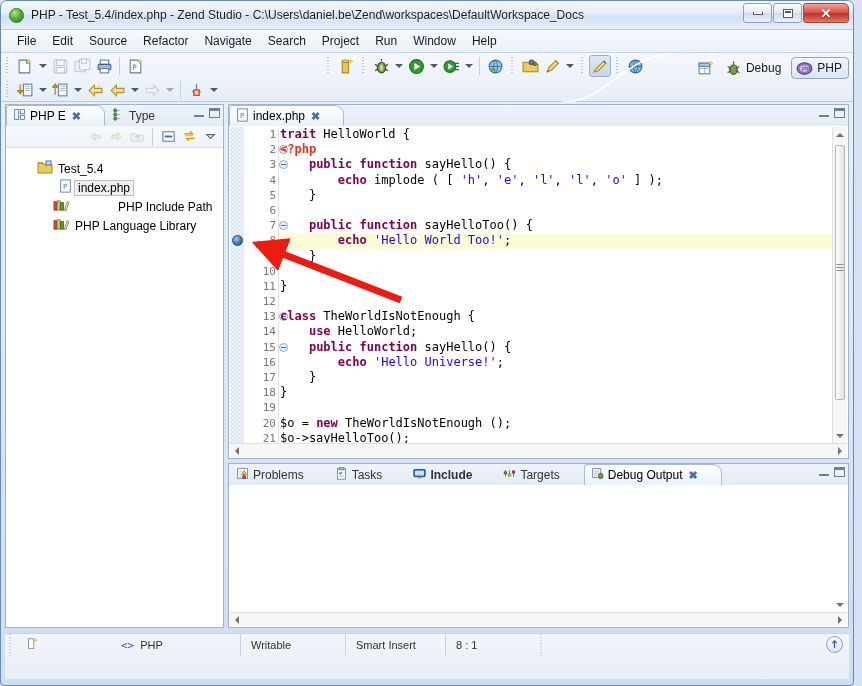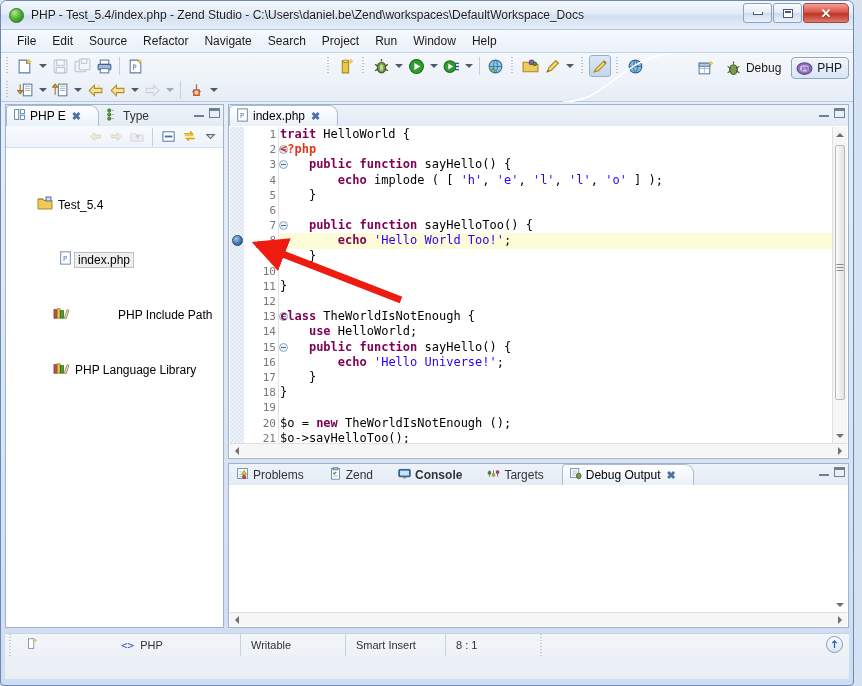--- a/index.html
+++ b/index.html
@@ -109,21 +109,21 @@
 
   
   .part { position:absolute; background:#fff; }
   .part-tabs {
     height:21px; position:relative;
     background: linear-gradient(to bottom,#eef3f9,#e3ebf5);
     display:flex; align-items:flex-end;
   }
   .vtab {
     height:21px; display:flex; align-items:center; gap:4px;
-    padding:0 17px 0 6px; font-size:12px; color:#333;
+    padding:0 23px 0 6px; font-size:12px; color:#333;
     border:1px solid transparent; border-bottom:none;
     border-radius:4px 9px 0 0; position:relative;
   }
   .vtab.active {
     background: linear-gradient(to bottom,#ffffff 0%,#f3f7fc 60%,#e8f0f9 100%);
     border-color:#a8bcd4; color:#000;
   }
   .vtab .close-x { font-size:11px; color:#4a6fa5; font-weight:bold; margin-left:2px; }
   .part-ctrl { position:absolute; right:3px; top:3px; display:flex; gap:5px; align-items:center; }
   .ctrl-min { width:10px; height:8px; border-bottom:2px solid #6f7f94; }
@@ -136,21 +136,21 @@
     background: linear-gradient(to bottom,#f7fafd,#eef3f9);
     border-bottom:1px solid #d6e0ec;
   }
   .vt-btn { width:20px; height:19px; display:flex; align-items:center; justify-content:center; }
 
   
   #explorer { left:0; top:0; width:219px; bottom:0;
               border:1px solid #9fb4cc; background:#fff; }
   #explorer .tree { position:absolute; left:1px; right:1px; top:44px; bottom:1px;
                     background:#fff; padding:10px 0 0 0; overflow:hidden; }
-  .tnode { display:flex; align-items:center; gap:5px; height:19px; font-size:12px; color:#000; padding-left:0;margin-top:36px; }
+  .tnode { display:flex; align-items:center; gap:5px; height:19px; font-size:12px; color:#000; padding-left:0; }
   .tnode .lbl { white-space:nowrap; }
   .tnode.selected .lbl {
     background:#f0f0f0; border:1px solid #c0c0c0; padding:0 3px; margin:0 -3px;
   }
 
   
   #editor { left:223px; right:0; top:0; height:355px;
             border:1px solid #9fb4cc; background:#fff; }
   #editor-body { position:absolute; left:1px; right:1px; top:22px; bottom:1px; background:#fff; overflow:hidden; }
 
@@ -666,31 +666,31 @@
         </div>
         <div class="vtab">
           <span>
             <svg width="13" height="13" viewBox="0 0 16 16">
                 <rect x="3" y="2" width="10" height="13" fill="#fff" stroke="#5a7ca5"></rect>
                 <rect x="5" y="1" width="6" height="2.5" fill="#b6cde6" stroke="#4a6fa5"></rect>
                 <path d="M5 7l1.5 1.5L9 6" stroke="#2f8f2f" stroke-width="1.4" fill="none"></path>
                 <path d="M5 11h6" stroke="#9ab"></path>
               </svg>
           </span>
-          <span>Zend</span>
+          <span>Tasks</span>
         </div>
         <div class="vtab" style="font-weight:bold;">
           <span>
             <svg width="13" height="13" viewBox="0 0 16 16">
                 <rect x="1" y="3" width="14" height="9" rx="1" fill="#2f6da8" stroke="#1d456e"></rect>
                 <rect x="2.5" y="4.5" width="11" height="6" fill="#cfe0f2"></rect>
                 <rect x="6" y="12" width="4" height="2" fill="#7f8fa0"></rect>
               </svg>
           </span>
-          <span>Console</span>
+          <span>Include</span>
         </div>
         <div class="vtab">
           <span>
             <svg width="13" height="13" viewBox="0 0 16 16">
                 <path d="M3 4v8M8 4v8M13 4v8" stroke="#6b7a8c" stroke-width="1.2"></path>
                 <rect x="1.5" y="6" width="3" height="2.5" fill="#5aa03a" stroke="#356b20"></rect>
                 <rect x="6.5" y="8.5" width="3" height="2.5" fill="#e8c84a" stroke="#a8891f"></rect>
                 <rect x="11.5" y="5" width="3" height="2.5" fill="#c0504d" stroke="#8a3734"></rect>
               </svg>
           </span>

